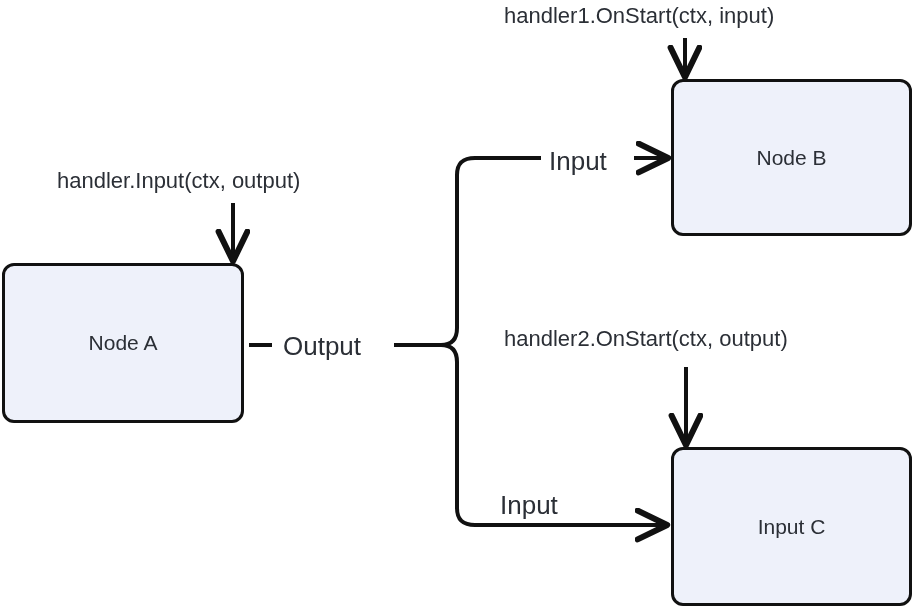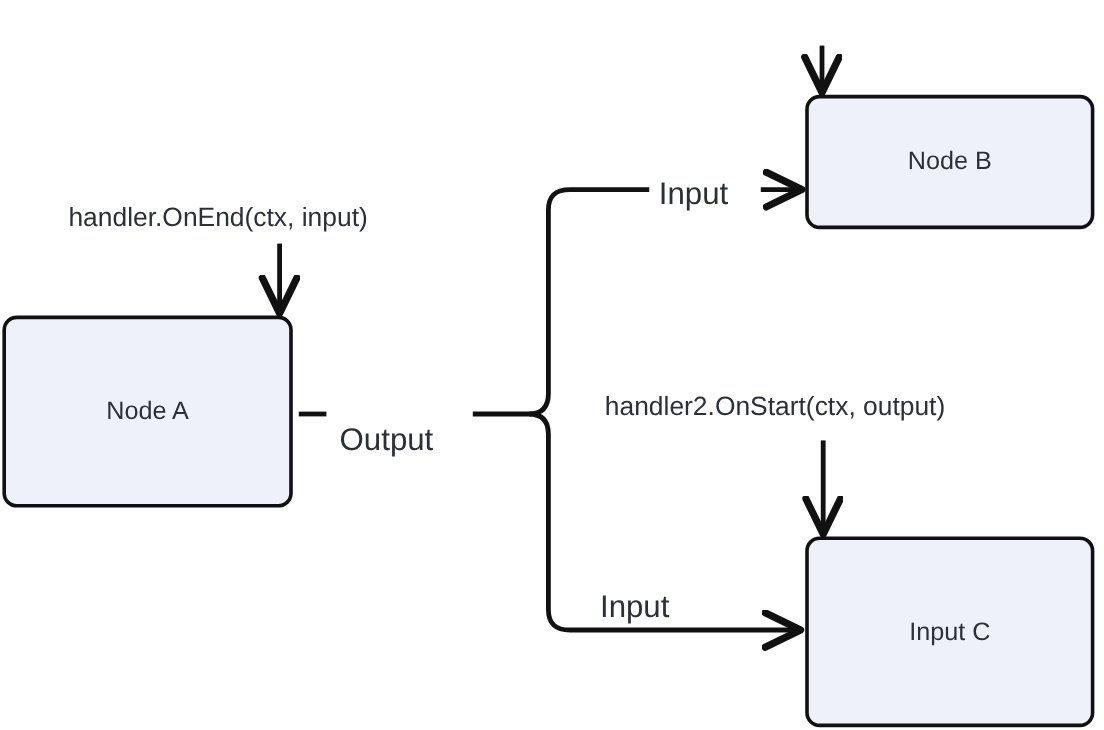--- a/index.html
+++ b/index.html
@@ -33,38 +33,38 @@
     border: 3px solid #111111;
     border-radius: 12px;
     display: flex;
     align-items: center;
     justify-content: center;
     color: #2b2f36;
     font-size: 21px;
     font-family: "Liberation Sans", sans-serif;
   }
   .node-a { left: 2px;   top: 263px; width: 242px; height: 160px; }
-  .node-b { left: 671px; top: 79px;  width: 241px; height: 112px; }
+  .node-b { left: 671px; top: 79px;  width: 241px; height: 157px; }
   .node-c { left: 671px; top: 447px; width: 241px; height: 159px; }
 
   .edge-label {
     position: absolute;
     color: #2b2f36;
     font-size: 26px;
     white-space: nowrap;
     font-family: "Liberation Sans", sans-serif;
   }
   .annot {
     position: absolute;
     color: #2b2f36;
     font-size: 22px;
     white-space: nowrap;
     font-family: "Liberation Sans", sans-serif;
   }
-  .lbl-output  { left: 283px; top: 351px; }
+  .lbl-output  { left: 283px; top: 331px; }
   .lbl-input-b { left: 549px; top: 146px; }
   .lbl-input-c { left: 500px; top: 490px; }
 
   .annot-onend    { left: 57px;  top: 168px; }
   .annot-onstart1 { left: 504px; top: 3px;   }
   .annot-onstart2 { left: 504px; top: 326px; }
 </style>
 </head>
 <body>
 
@@ -105,18 +105,19 @@
   <div class="node node-c">
     <span>Input C</span>
   </div>
 
   <div class="edge-label lbl-output">Output</div>
 
   <div class="edge-label lbl-input-b">Input</div>
 
   <div class="edge-label lbl-input-c">Input</div>
 
-  <div class="annot annot-onend">handler.OnEnd(ctx, input)</div>
+  <div class="annot annot-onend">handler.Input(ctx, output)</div>
 
+  <div class="annot annot-onstart1">handler1.OnStart(ctx, input)</div>
 
   <div class="annot annot-onstart2">handler2.OnStart(ctx, output)</div>
 
 </div>
 
 </body></html>

